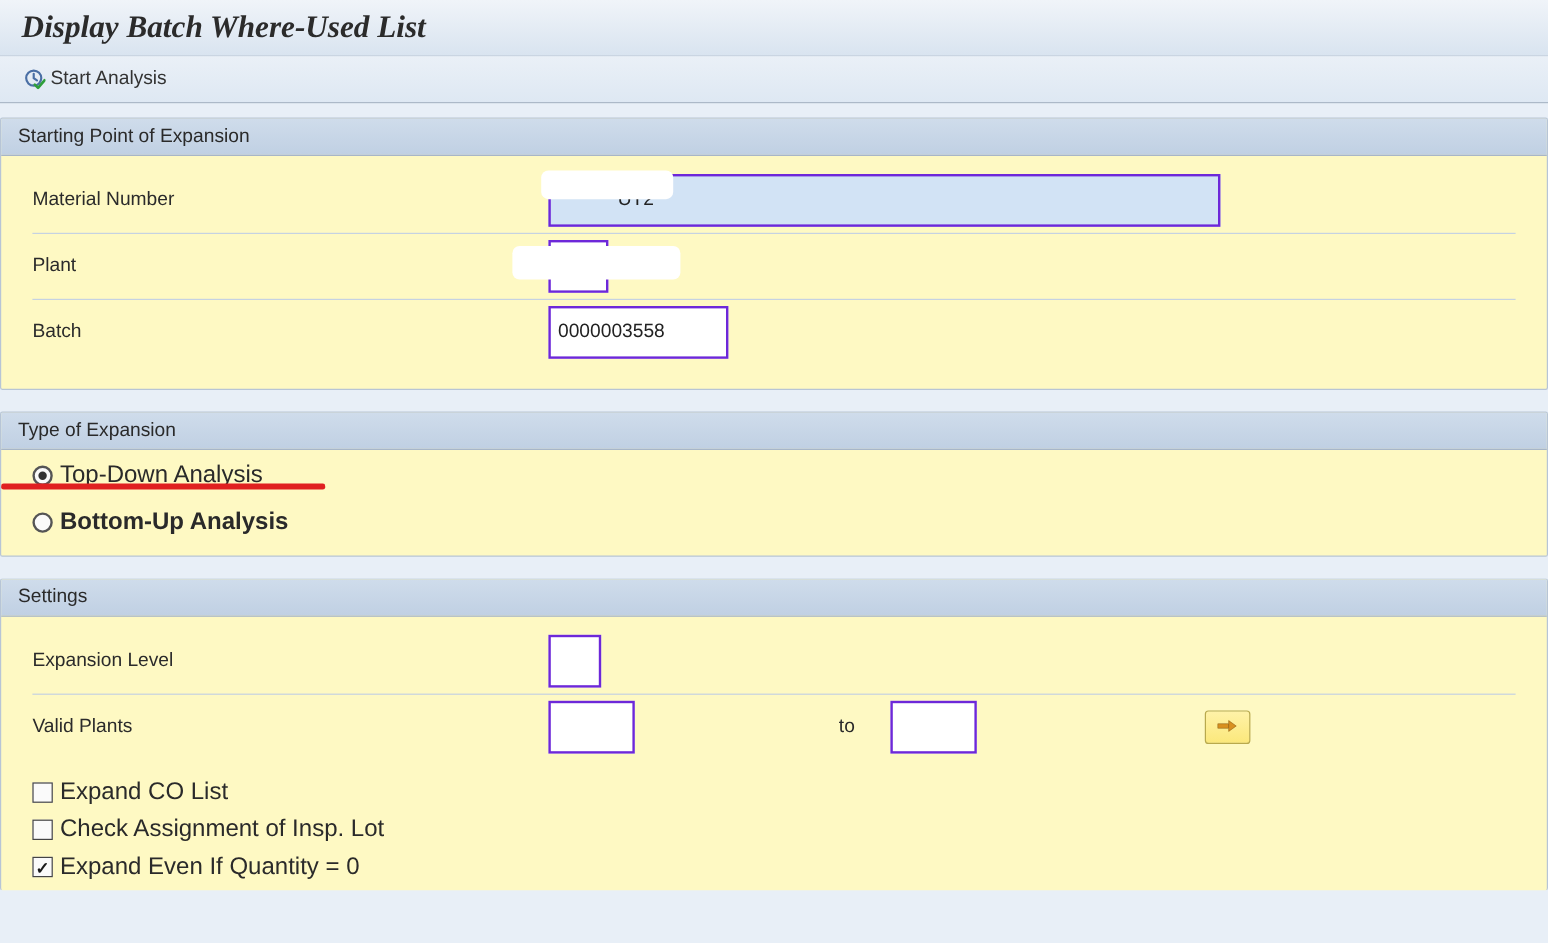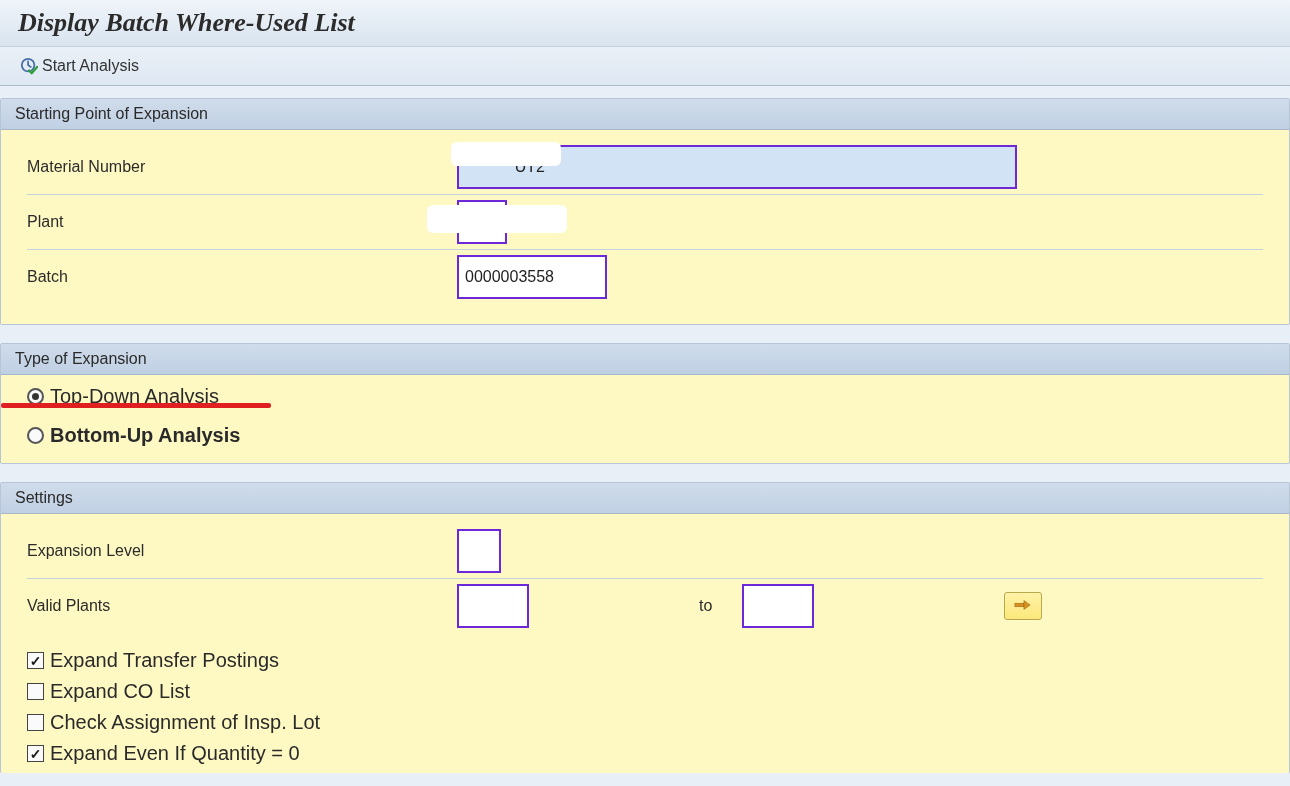--- a/index.html
+++ b/index.html
@@ -236,24 +236,20 @@
           <span>
             <svg viewBox="0 0 20 14">
               <rect x="1" y="5" width="10" height="4" fill="#d89020" stroke="#8a5a10" stroke-width="0.5"></rect>
               <path d="M11 2 L18 7 L11 12 Z" fill="#d89020" stroke="#8a5a10" stroke-width="0.5"></path>
             </svg>
           </span>
         </button>
       </div>
       <div class="field-row no-underline spacer"></div>
       <div class="check-row">
-        <span class="check-box checked"></span>
-        <span>Expand Transfer Postings</span>
-      </div>
-      <div class="check-row">
         <span class="check-box"></span>
         <span>Expand CO List</span>
       </div>
       <div class="check-row">
         <span class="check-box"></span>
         <span>Check Assignment of Insp. Lot</span>
       </div>
       <div class="check-row">
         <span class="check-box checked"></span>
         <span>Expand Even If Quantity = 0</span>

